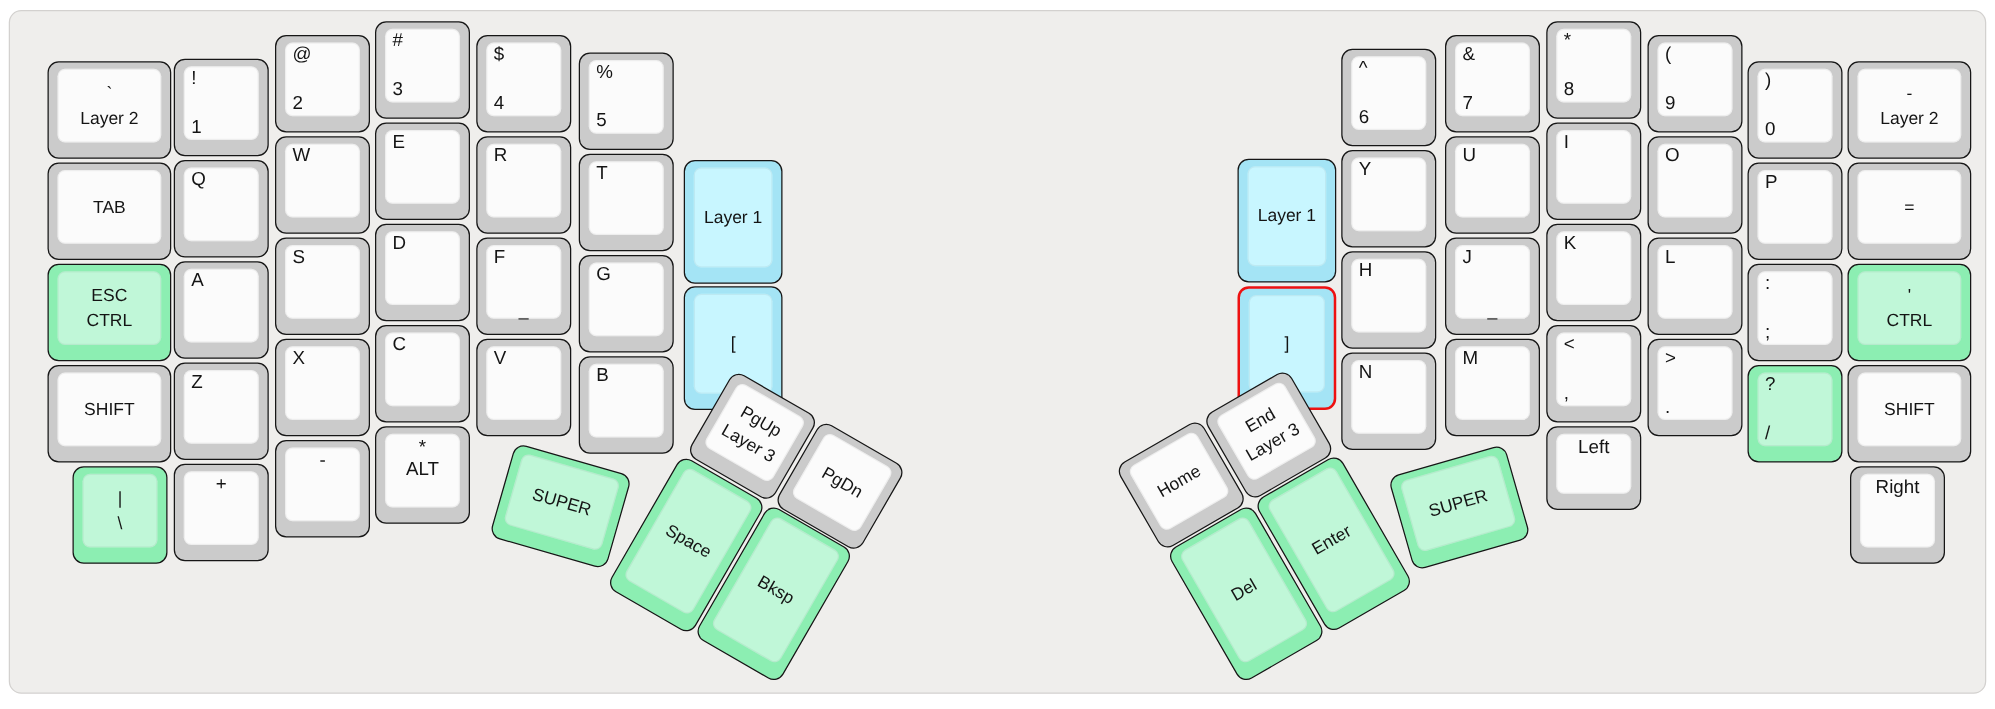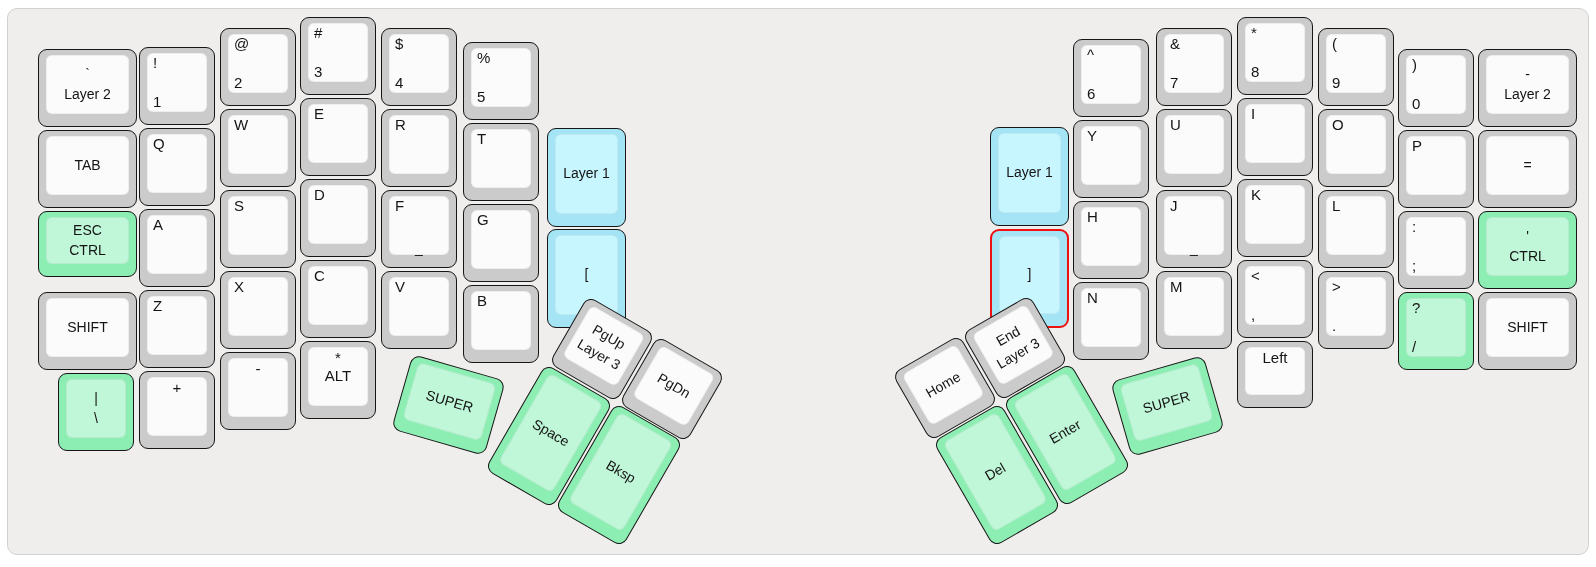--- a/index.html
+++ b/index.html
@@ -57,21 +57,21 @@
         <div class="cap center">
           <span class="label marker">`</span>
           <span class="label">Layer 2</span>
         </div>
       </div>
       <div class="key c-gray" style="left: 38px; top: 130px; width: 99px; height: 78px;">
         <div class="cap center">
           <span class="label">TAB</span>
         </div>
       </div>
-      <div class="key c-green" style="left: 38px; top: 211px; width: 99px; height: 66px;">
+      <div class="key c-green" style="left: 38px; top: 211px; width: 99px; height: 78px;">
         <div class="cap center">
           <span class="label">ESC</span>
           <span class="label">CTRL</span>
         </div>
       </div>
       <div class="key c-gray" style="left: 38px; top: 292px; width: 99px; height: 78px;">
         <div class="cap center">
           <span class="label">SHIFT</span>
         </div>
       </div>
@@ -379,20 +379,25 @@
         <div class="cap center">
           <span class="label marker">'</span>
           <span class="label">CTRL</span>
         </div>
       </div>
       <div class="key c-gray" style="left: 1478px; top: 292px; width: 99px; height: 78px;">
         <div class="cap center">
           <span class="label">SHIFT</span>
         </div>
       </div>
+      <div class="key c-gray" style="left: 1480px; top: 373px; width: 76px; height: 78px;">
+        <div class="cap top">
+          <span class="label">Right</span>
+        </div>
+      </div>
       <div class="key c-gray" style="left: 906px; top: 349px; width: 78px; height: 78px; transform: rotate(-30deg);">
         <div class="cap center">
           <span class="label">Home</span>
         </div>
       </div>
       <div class="key c-gray" style="left: 976px; top: 309px; width: 78px; height: 78px; transform: rotate(-30deg);">
         <div class="cap center">
           <span class="label">End</span>
           <span class="label">Layer 3</span>
         </div>

